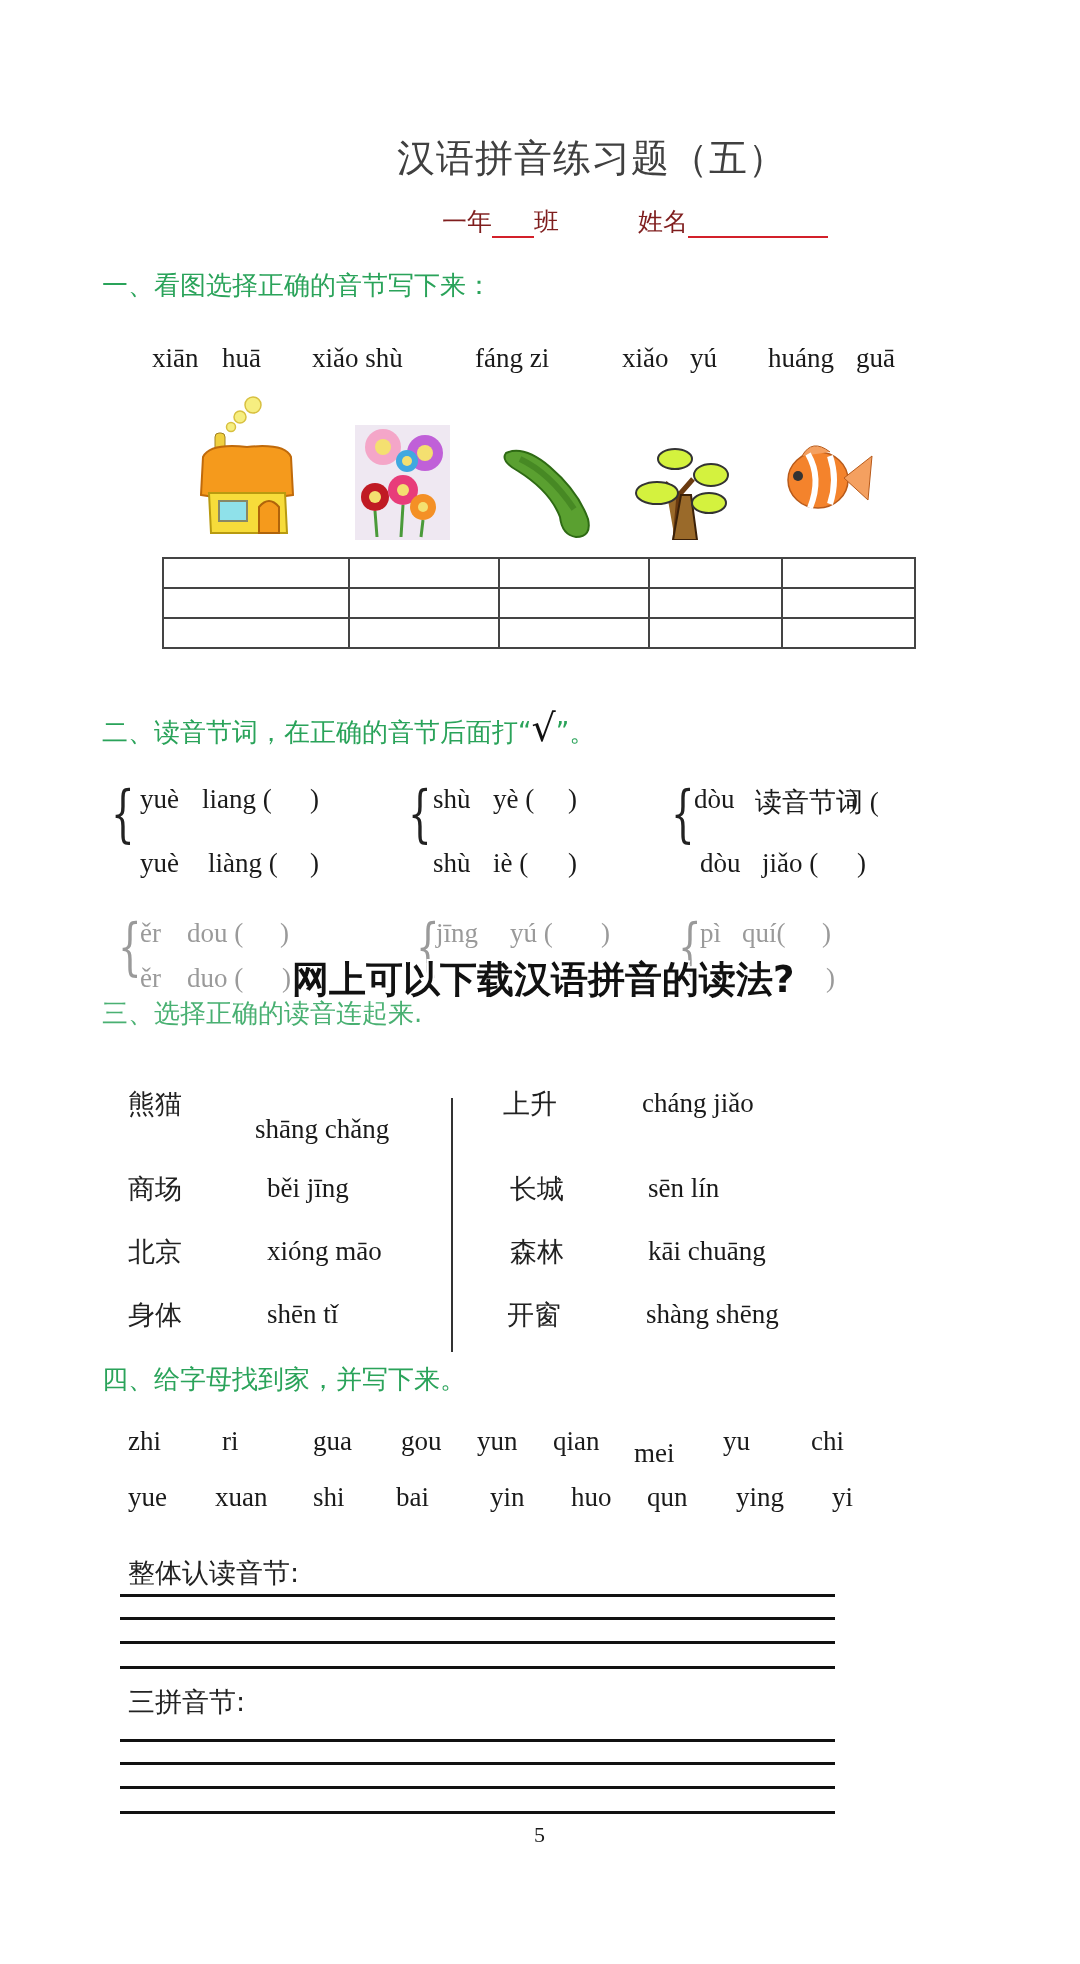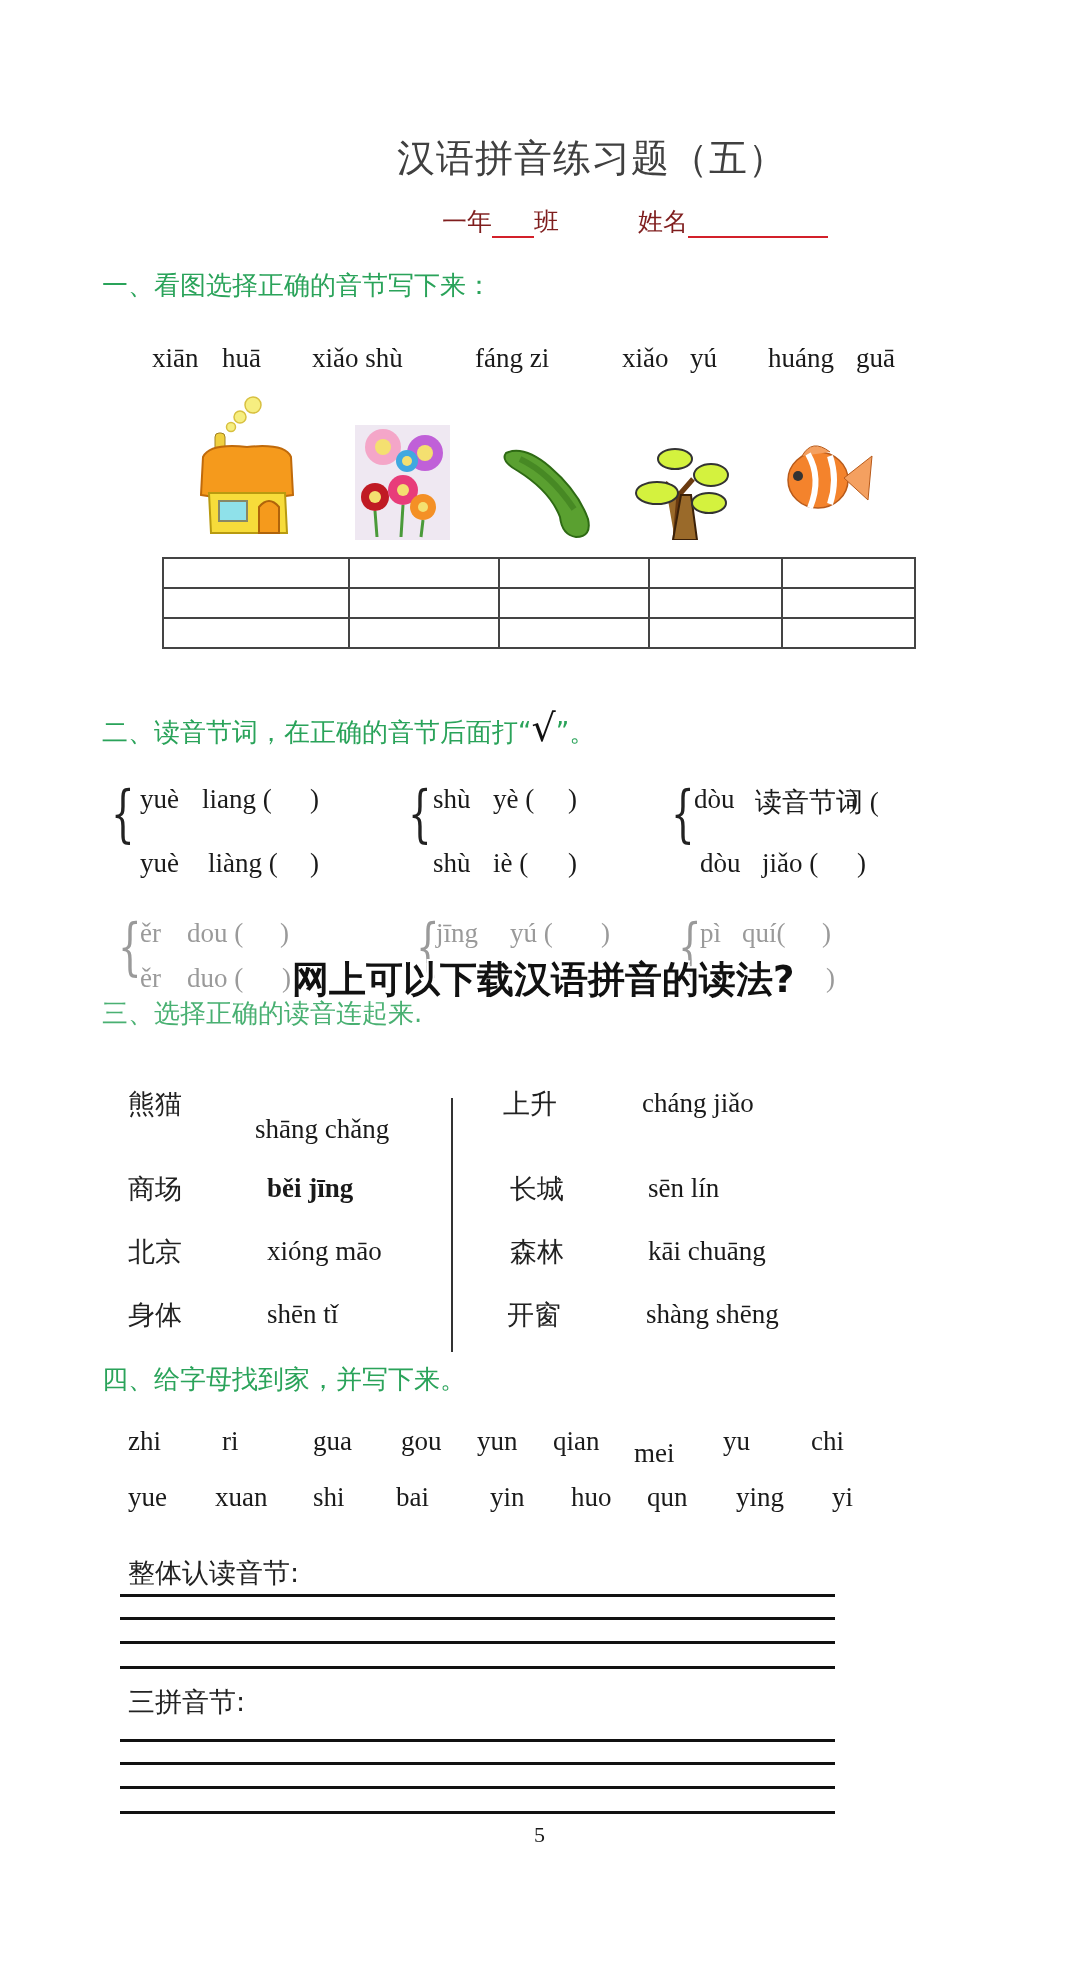--- a/index.html
+++ b/index.html
@@ -165,21 +165,21 @@
 <div class="abs py faded" style="left:822px; top:918px;">)</div>
 <div class="abs py faded" style="left:826px; top:963px;">)</div>
 
 <div class="abs overlay">网上可以下载汉语拼音的读法?</div>
 
 <div class="abs heading" style="top:996px; opacity:0.85;text-align:center;">三、选择正确的读音连起来.</div>
 
 <div class="abs cn" style="left:128px; top:1086px;">熊猫</div>
 <div class="abs py" style="left:255px; top:1088px;margin-top:26px;">shāng   chǎng</div>
 <div class="abs cn" style="left:128px; top:1171px;">商场</div>
-<div class="abs py" style="left:267px; top:1173px;font-weight:bold;">běi   jīng</div>
+<div class="abs py" style="left:267px; top:1173px;">běi   jīng</div>
 <div class="abs cn" style="left:128px; top:1234px;">北京</div>
 <div class="abs py" style="left:267px; top:1236px;">xióng   māo</div>
 <div class="abs cn" style="left:128px; top:1297px;">身体</div>
 <div class="abs py" style="left:267px; top:1299px;">shēn   tǐ</div>
 
 <div class="divider"></div>
 
 <div class="abs cn" style="left:503px; top:1086px;">上升</div>
 <div class="abs py" style="left:642px; top:1088px;">cháng   jiǎo</div>
 <div class="abs cn" style="left:510px; top:1171px;">长城</div>

